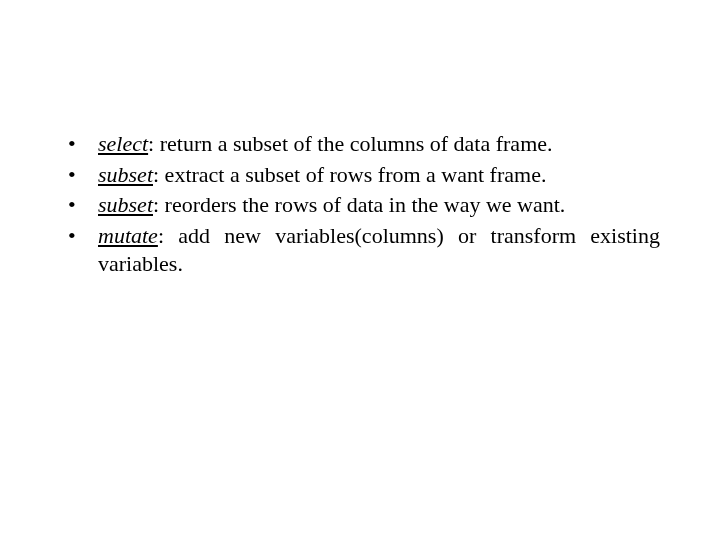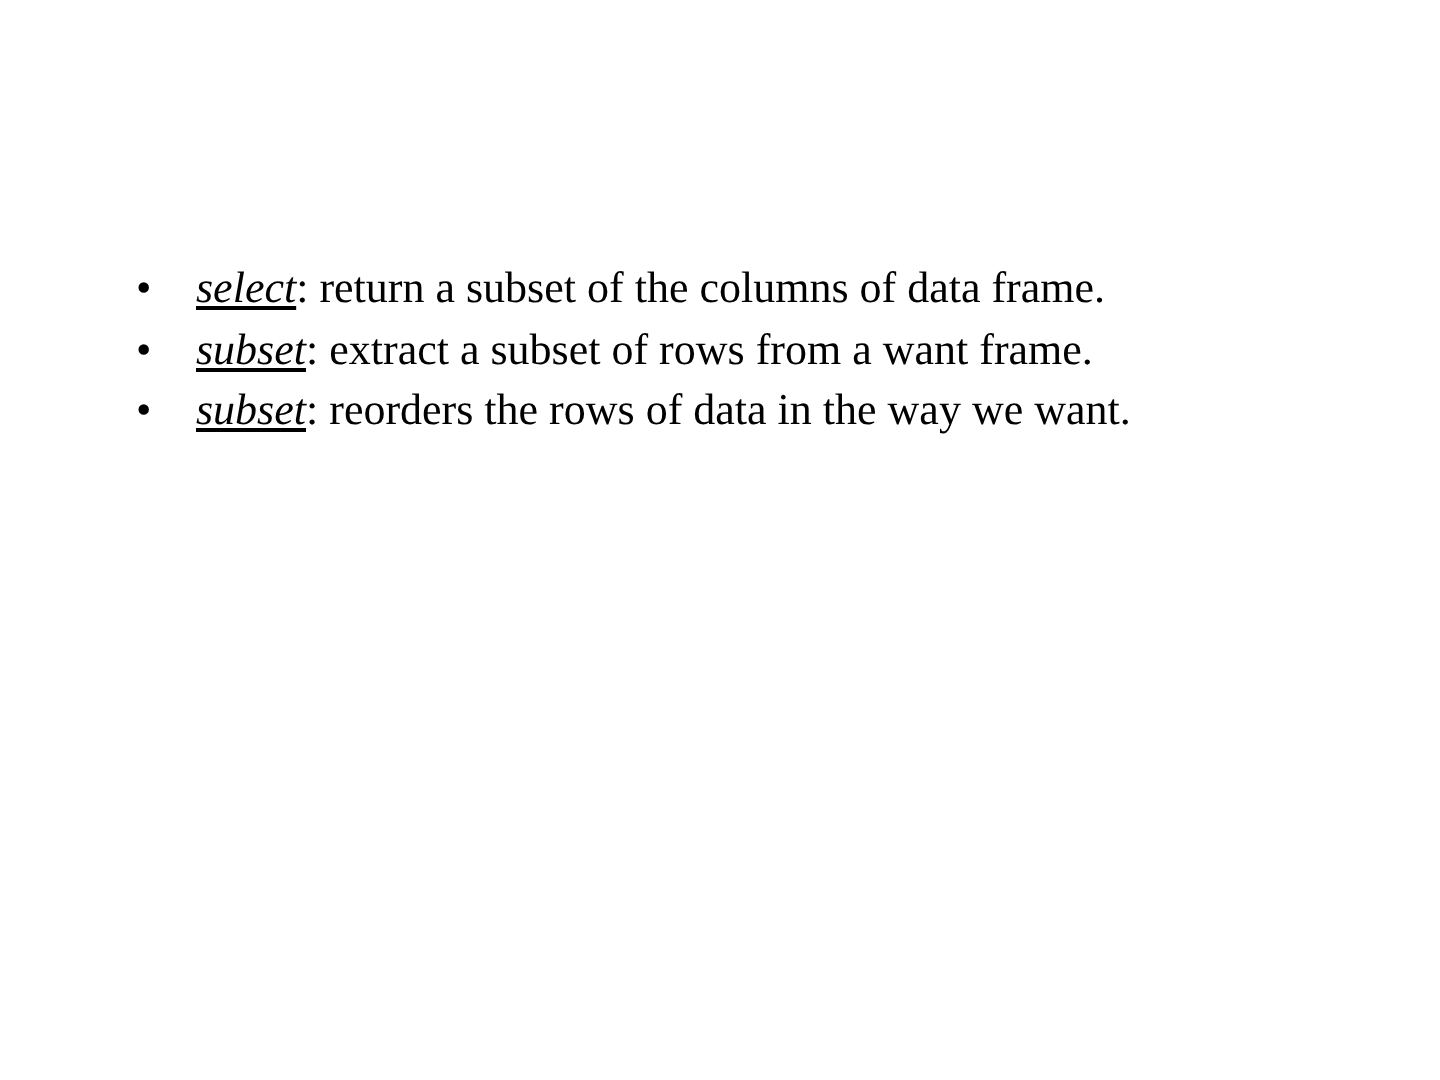--- a/index.html
+++ b/index.html
@@ -46,13 +46,16 @@
 <ul>
   <li>
     <span class="term">select</span><span>: return a subset of the columns of data frame.</span>
   </li>
   <li>
     <span class="term">subset</span><span>: extract a subset of rows from a want frame.</span>
   </li>
   <li>
     <span class="term">subset</span><span>: reorders the rows of data in the way we want.</span>
   </li>
+  <li class="justify">
+    <span class="term">mutate</span><span>: add new variables(columns) or transform existing variables.</span>
+  </li>
 </ul>
 
 </body></html>

